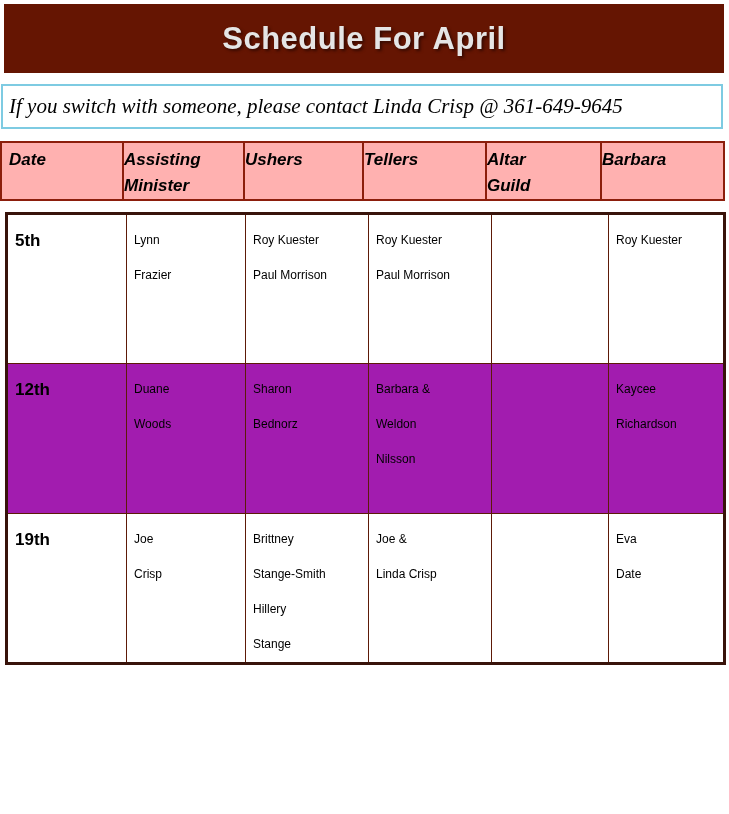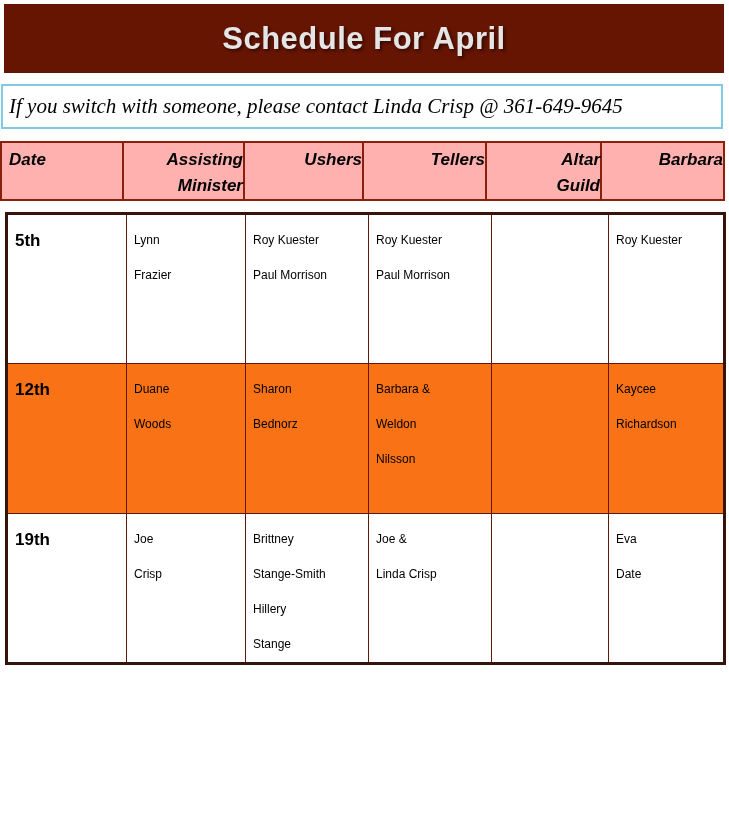--- a/index.html
+++ b/index.html
@@ -56,21 +56,21 @@
   }
   .header-table th {
     background: #ffb1b0;
     border: 2px solid #8c1e0c;
     height: 54px;
     vertical-align: top;
     padding-top: 4px;
     font-size: 17px;
     font-weight: bold;
     line-height: 26px;
-    text-align: right;
+    text-align: left;
     white-space: pre-line;
   }
   .header-table th.col-date {
     text-align: left;
     padding-left: 7px;
   }
   
   .data-table {
     margin: 11px 0 0 5px;
     width: 718px;
@@ -78,21 +78,21 @@
   }
   .data-table td {
     border: 1.5px solid #5d1a08;
     height: 150px;
     vertical-align: top;
     padding: 8px 4px 0 7px;
     font-size: 12px;
     line-height: 35px;
     white-space: pre-line;
   }
-  .data-table tr.pink td { background: #f97316; }
+  .data-table tr.pink td { background: #a21caf; }
   .data-table tr.white td { background: #ffffff; }
   .data-table td.date-cell {
     font-size: 17px;
     font-weight: bold;
   }
 </style>
 </head>
 <body>
 
 <div class="page">

